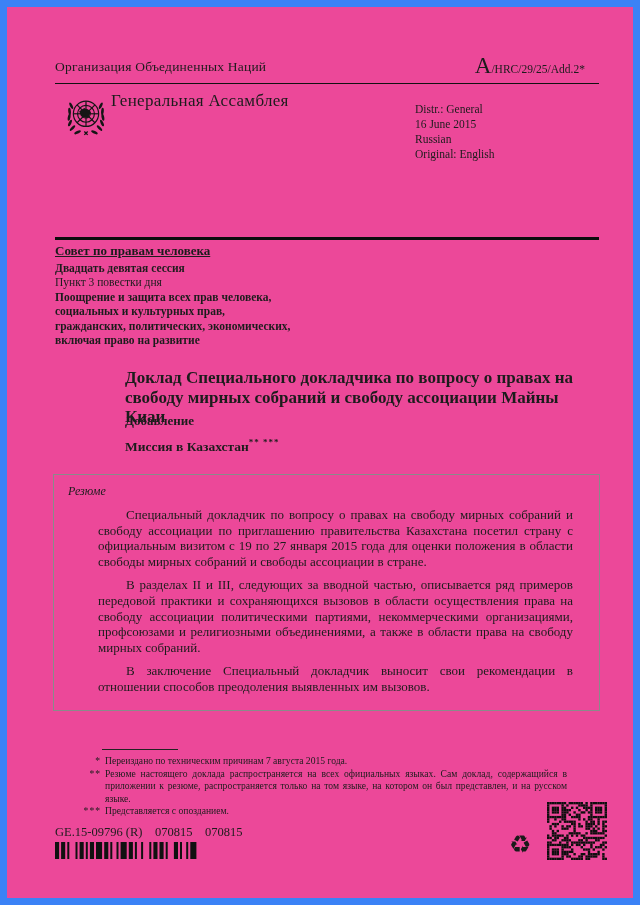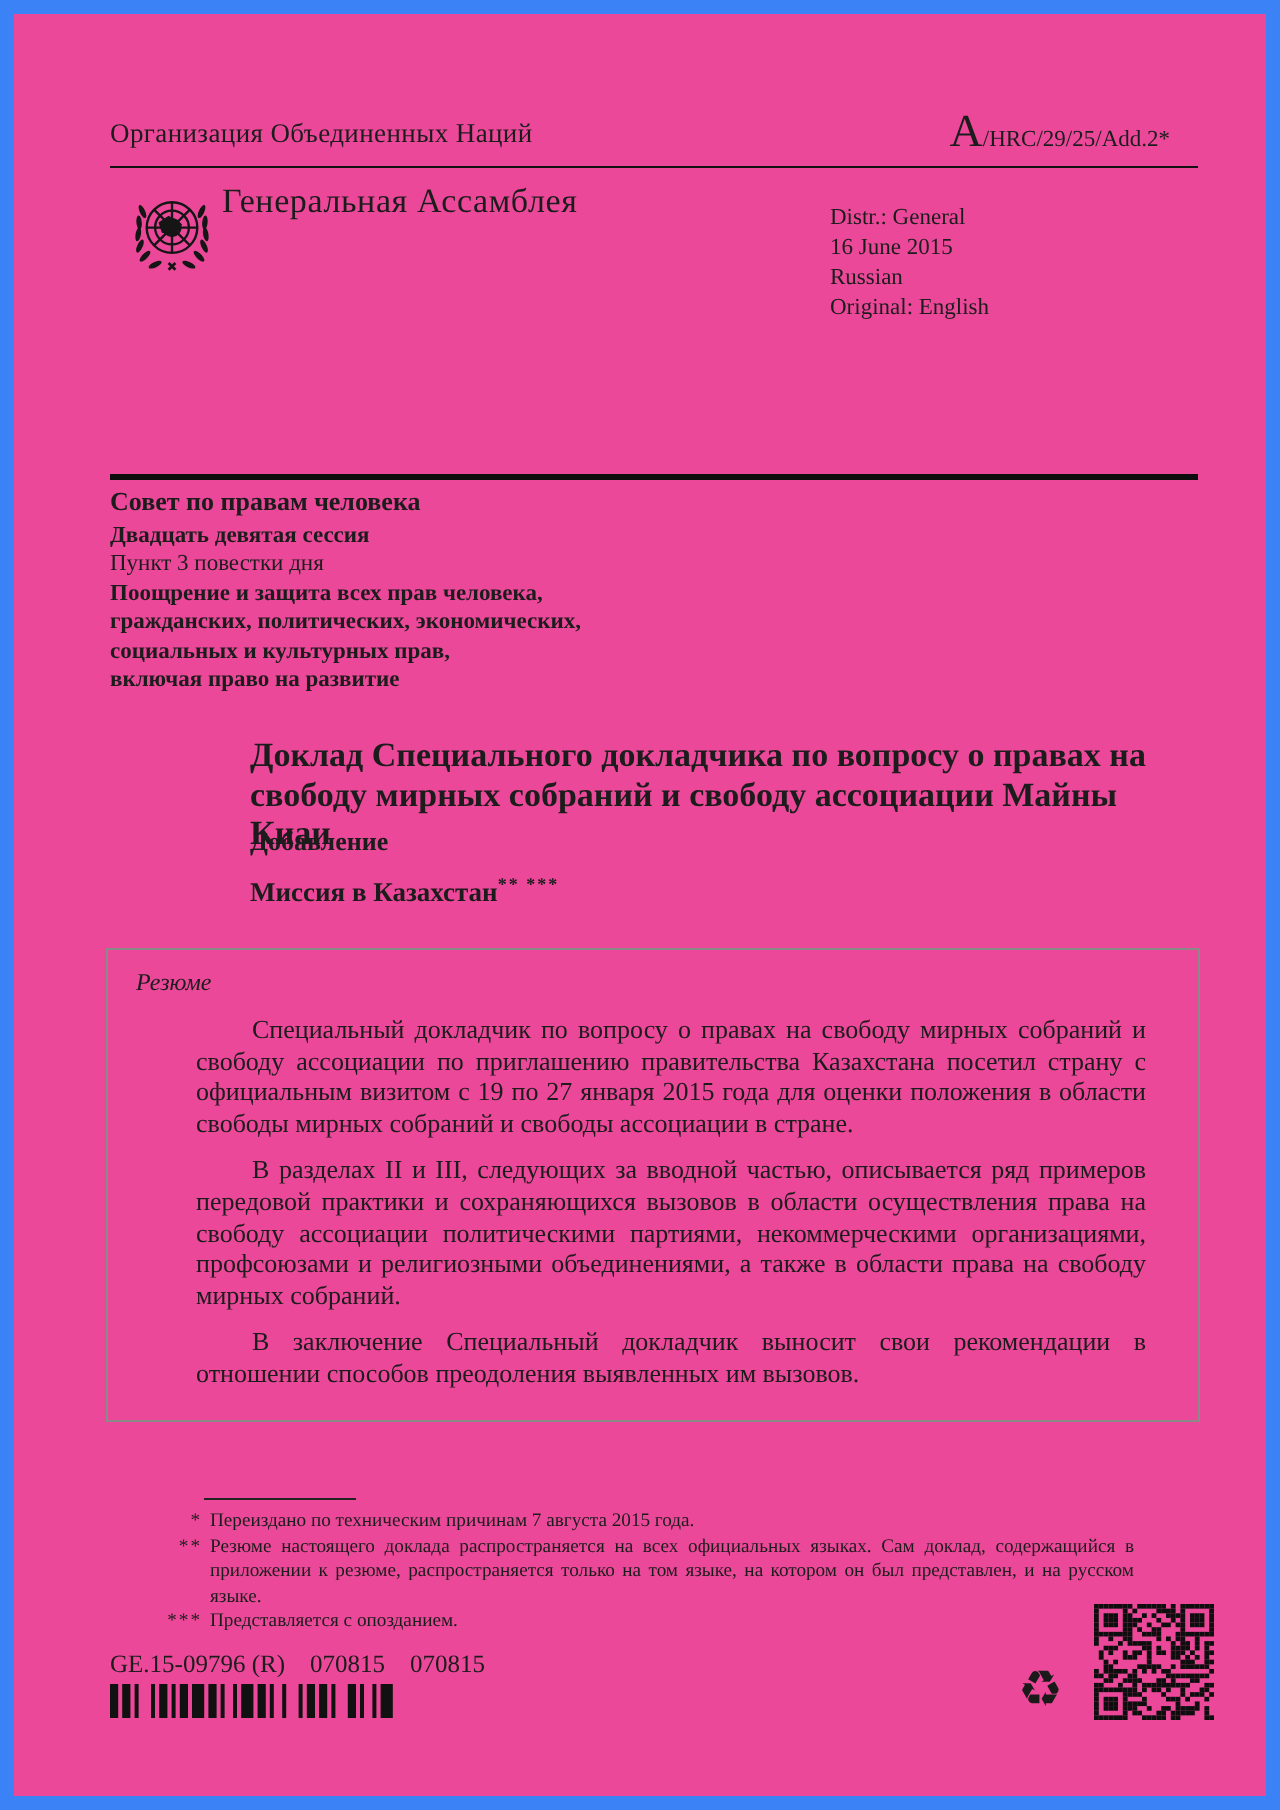--- a/index.html
+++ b/index.html
@@ -18,21 +18,21 @@
   .doc-symbol{position:absolute;right:48px;top:46px;font-size:11.5px;white-space:nowrap;}
   .doc-symbol .big-a{font-size:23px;font-weight:normal;}
   .rule-thin{position:absolute;left:48px;top:76px;width:544px;height:1.4px;background:#111;}
   .emblem{position:absolute;left:52px;top:84px;}
   .assembly-title{position:absolute;left:104px;top:84px;font-size:17px;font-weight:normal;letter-spacing:.3px;}
   .distr{position:absolute;left:408px;top:95px;font-size:11.5px;line-height:15px;}
   
   .rule-thick{position:absolute;left:48px;top:230px;width:544px;height:2.6px;background:#0d0d0d;}
   
   .session{position:absolute;left:48px;top:237px;line-height:14.5px;}
-  .session .council{font-size:13px;font-weight:bold;margin-bottom:2px;}
+  .session .council{font-size:13px;font-weight:bold;margin-bottom:2px;text-decoration:underline;}
   .session .sess{font-size:11.5px;font-weight:bold;}
   .session .item{font-size:11.5px;}
   .session .agenda{font-size:11.5px;font-weight:bold;}
   
   .report-title{position:absolute;left:118px;top:361px;width:470px;font-size:17px;font-weight:bold;line-height:19.5px;}
   .addendum{position:absolute;left:118px;top:406px;font-size:13px;font-weight:bold;}
   .mission{position:absolute;left:118px;top:430px;font-size:13.5px;font-weight:bold;}
   .mission sup{font-size:9px;font-weight:bold;letter-spacing:1px;}
   
   .summary-box{
@@ -112,22 +112,22 @@
     <div>Original: English</div>
   </div>
 
   <div class="rule-thick"></div>
 
   <div class="session">
     <div class="council">Совет по правам человека</div>
     <div class="sess">Двадцать девятая сессия</div>
     <div class="item">Пункт 3 повестки дня</div>
     <div class="agenda">Поощрение и защита всех прав человека,</div>
+    <div class="agenda">социальных и культурных прав,</div>
     <div class="agenda">гражданских, политических, экономических,</div>
-    <div class="agenda">социальных и культурных прав,</div>
     <div class="agenda">включая право на развитие</div>
   </div>
 
   <div class="report-title">Доклад Специального докладчика по вопросу о правах на свободу мирных собраний и свободу ассоциации Майны Киаи</div>
   <div class="addendum">Добавление</div>
   <div class="mission"><span>Миссия в Казахстан</span><sup>** ***</sup></div>
 
   <div class="summary-box">
     <div class="summary-heading">Резюме</div>
     <p>Специальный докладчик по вопросу о правах на свободу мирных собраний и свободу ассоциации по приглашению правительства Казахстана посетил страну с официальным визитом с 19 по 27 января 2015 года для оценки положения в области свободы мирных собраний и свободы ассоциации в стране.</p>

